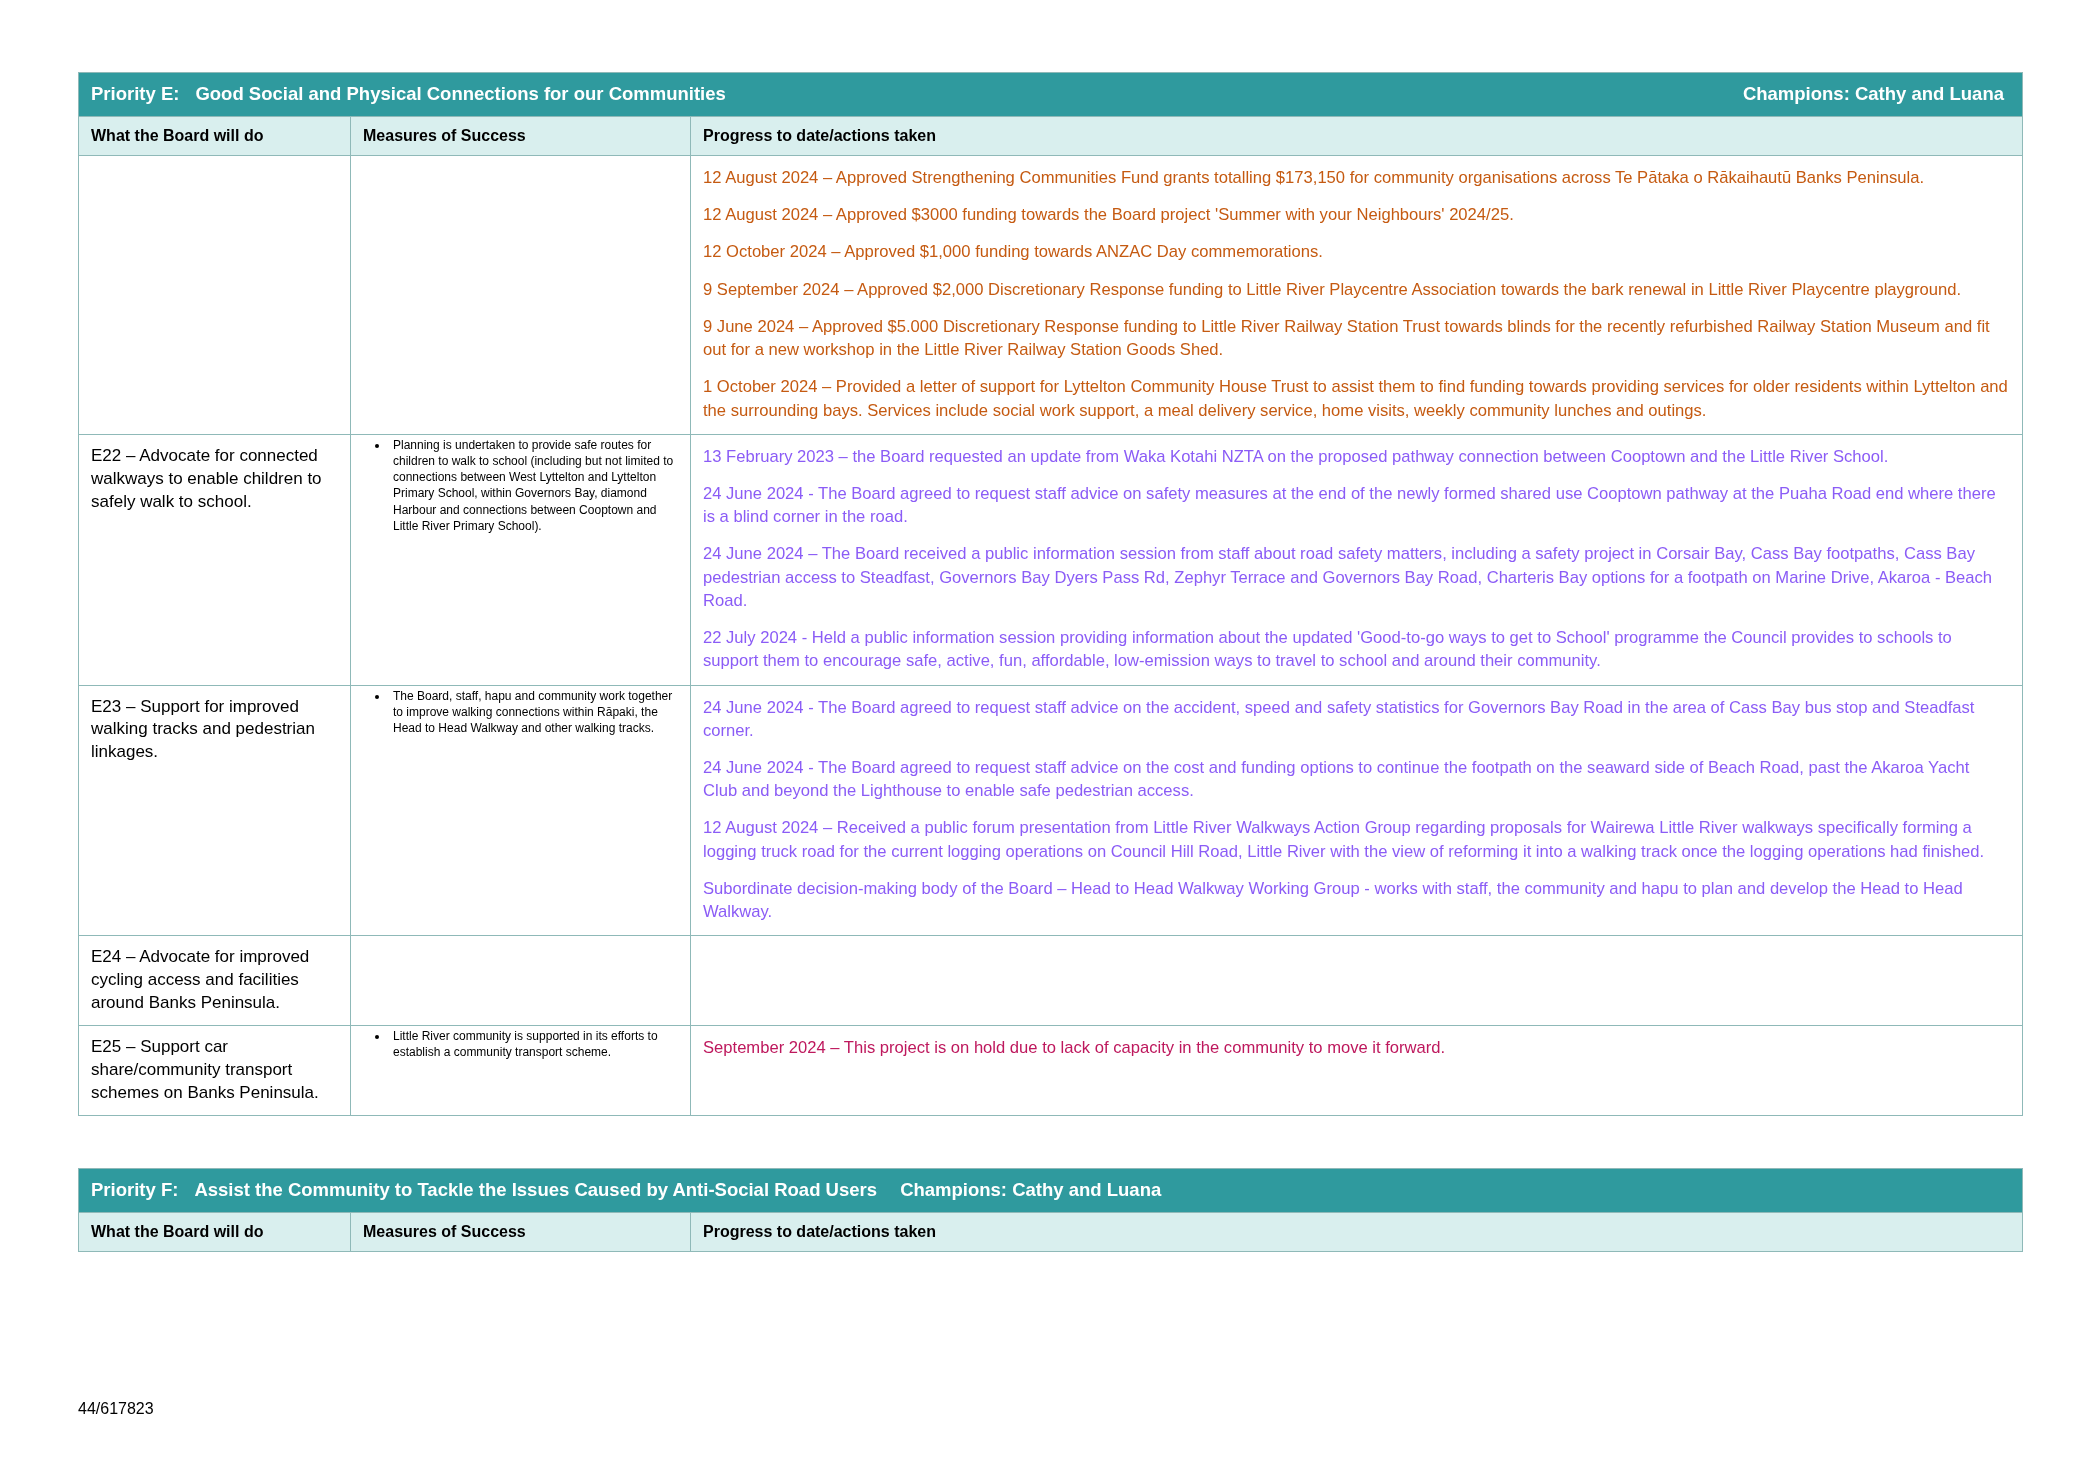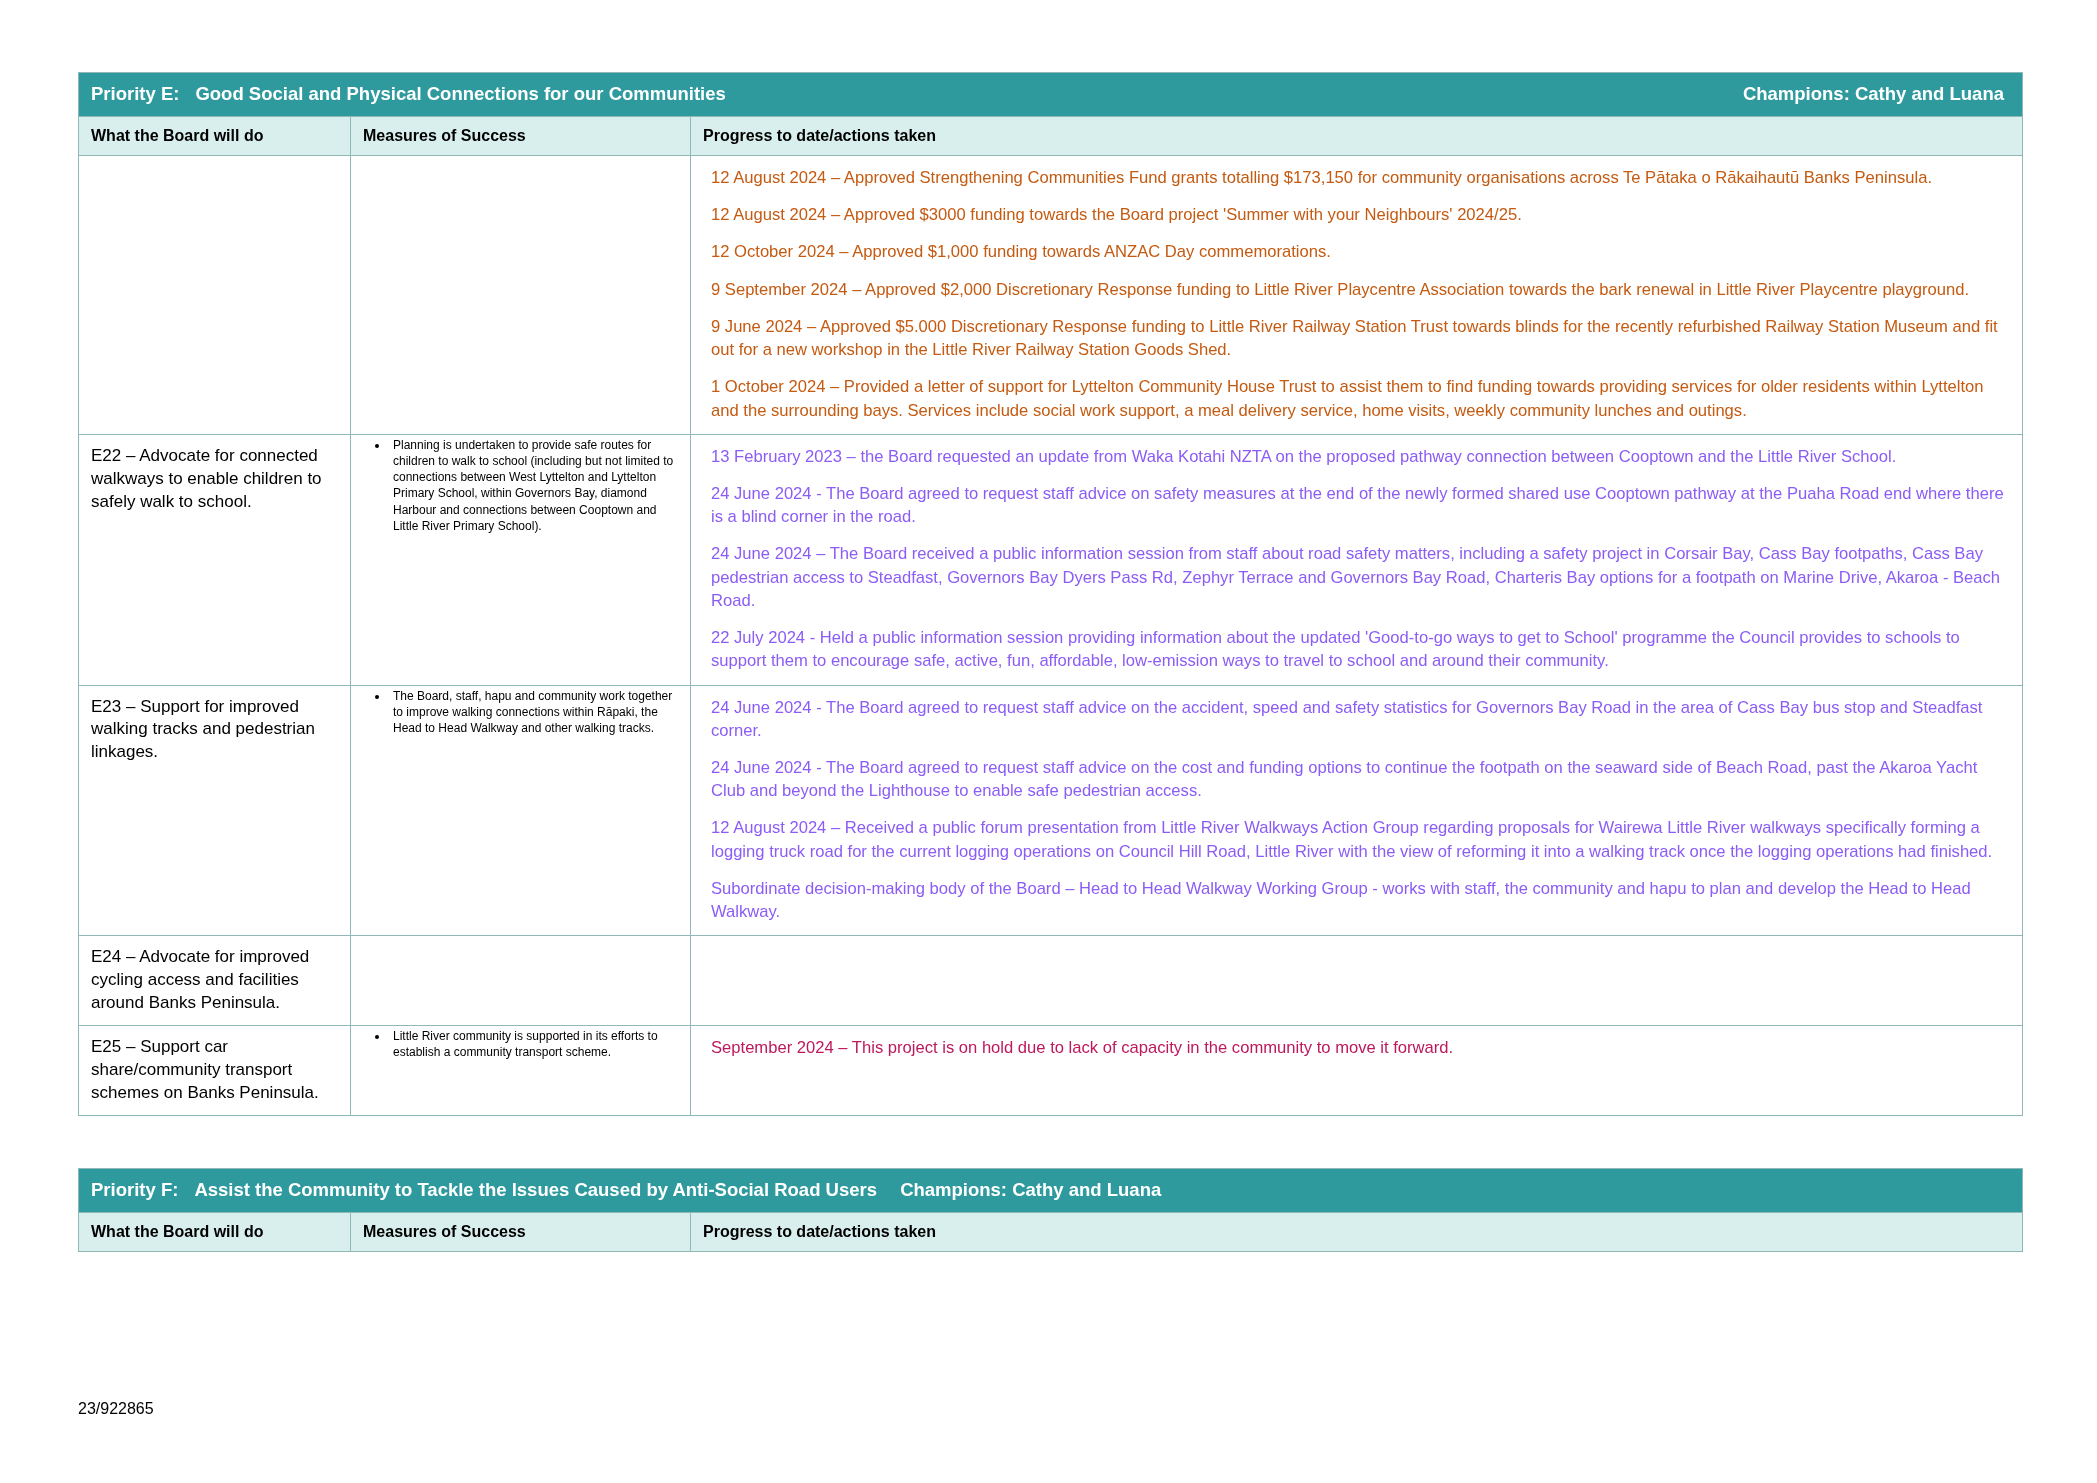--- a/index.html
+++ b/index.html
@@ -83,21 +83,21 @@
   ul.bul {
     margin: 0;
     padding-left: 30px;
     list-style: disc;
   }
   ul.bul li {
     margin: 0;
     padding-left: 4px;
   }
   p.entry {
-    margin: 0 0 14px 8px;
+    margin: 0 0 14px 0;
   }
   p.entry:last-child {
     margin-bottom: 0;
   }
   .c-orange { color: #c55a11; }
   .c-purple { color: #8b5cf6; }
   .c-black { color: #be185d; }
   .spacer-gap {
     height: 52px;
   }
@@ -226,13 +226,13 @@
       <tr class="subhead-row">
         <td>What the Board will do</td>
         <td>Measures of Success</td>
         <td>Progress to date/actions taken</td>
       </tr>
     </tbody>
   </table>
 
 </div>
 
-<div class="footer">23/922865</div>
+<div class="footer">44/617823</div>
 
 </body></html>

